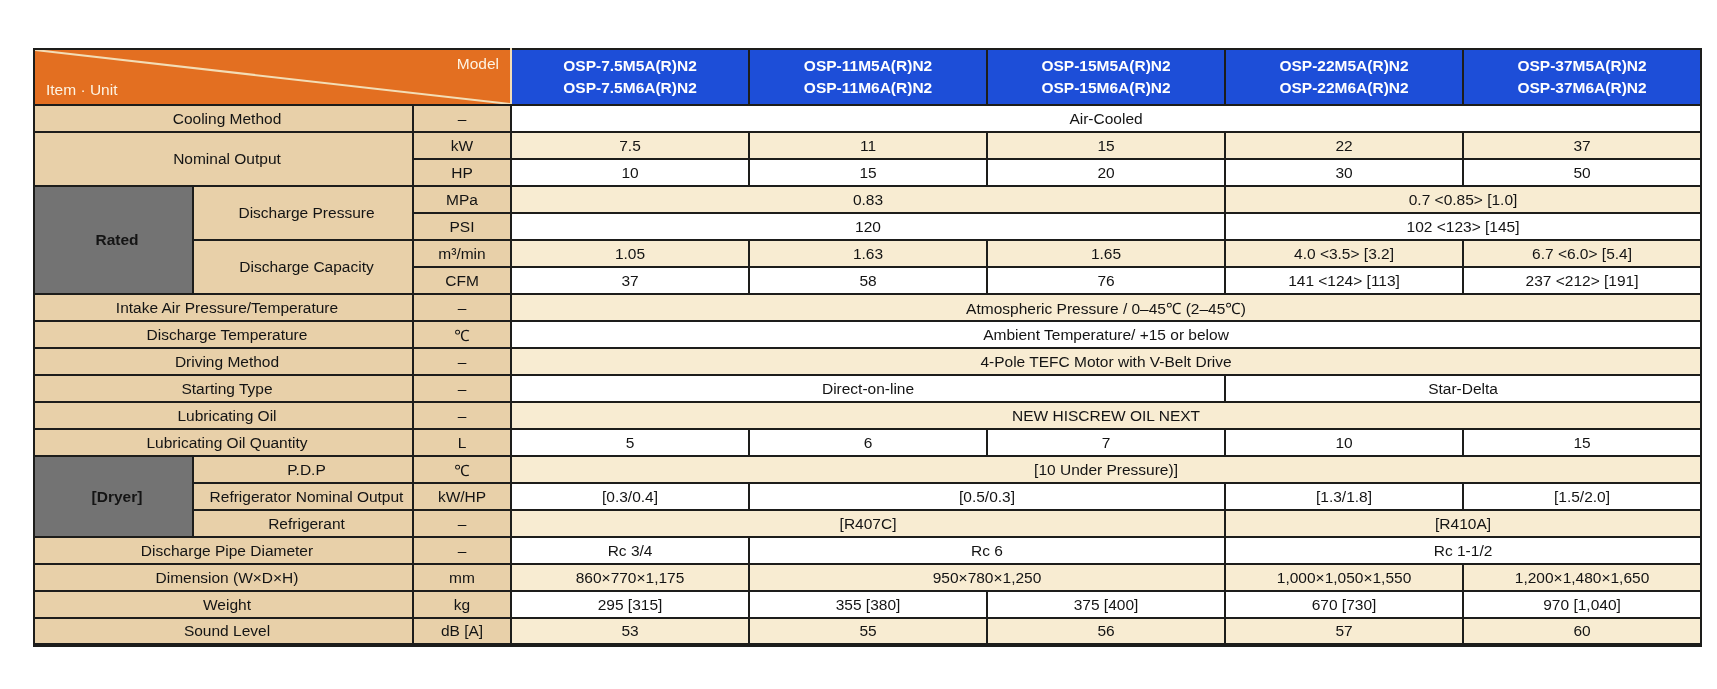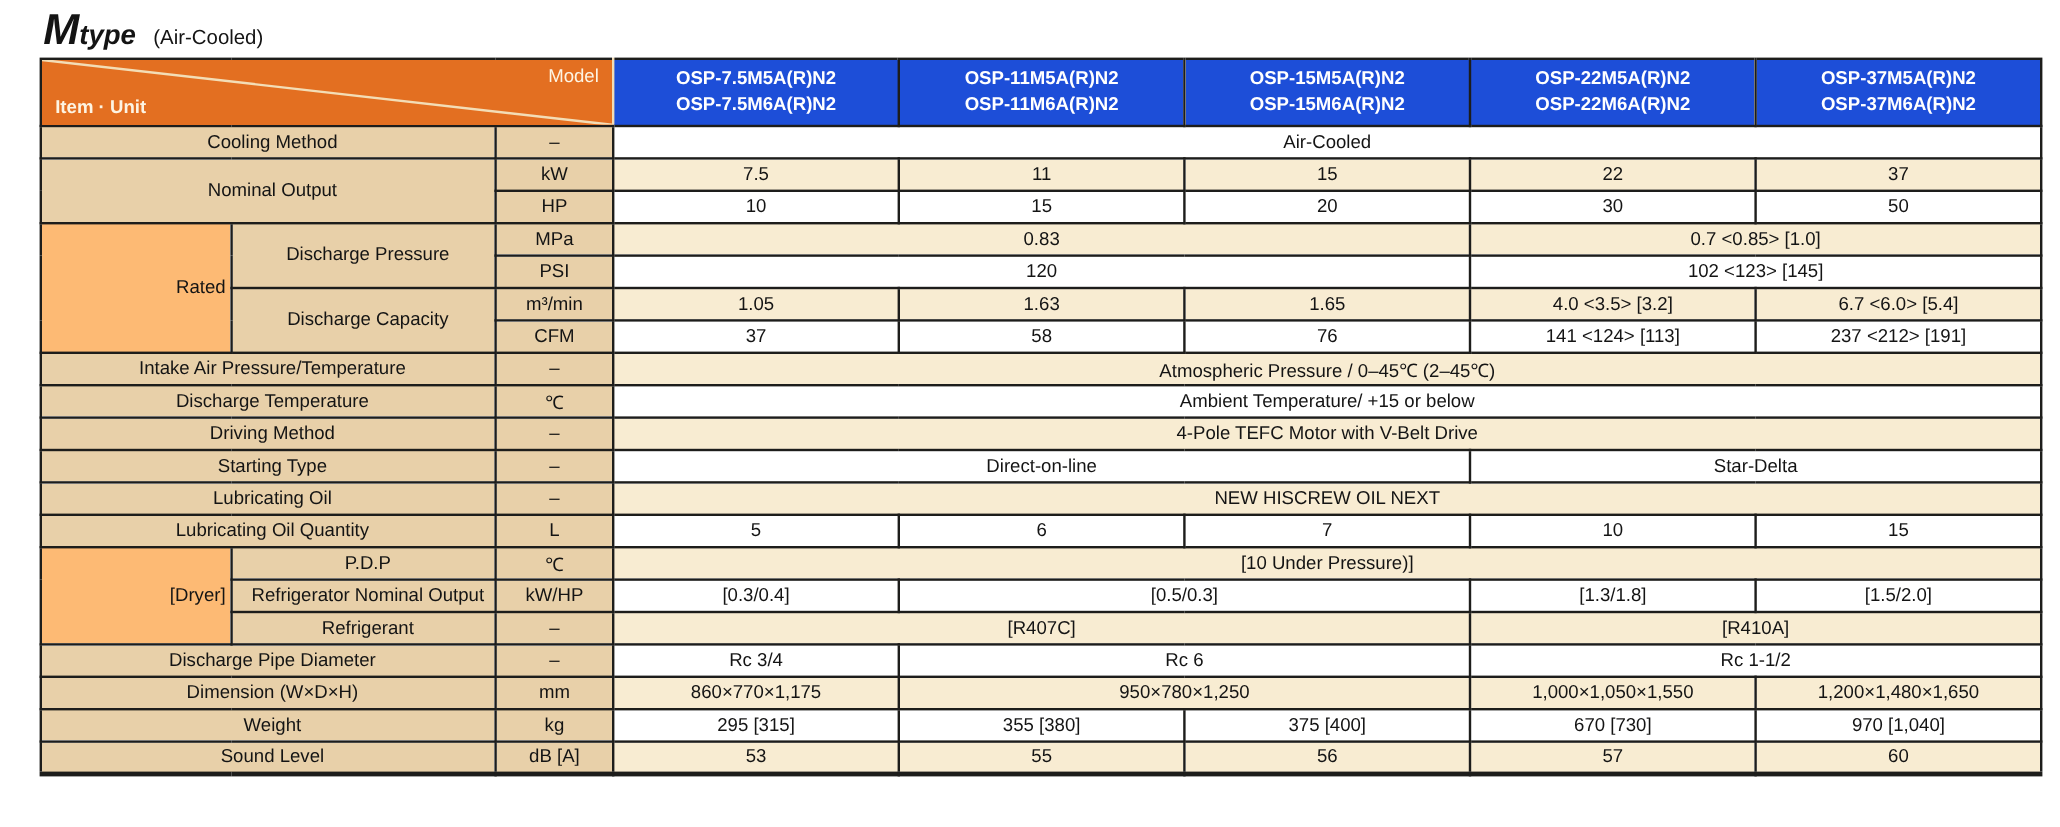--- a/index.html
+++ b/index.html
@@ -16,37 +16,33 @@
     border:2px solid #1d1d1b; border-bottom:4px solid #1d1d1b; }
   th, td { border:2px solid #1d1d1b; font-size:15.5px; text-align:center;
     padding:1px 4px; height:27px; overflow:hidden; white-space:nowrap; }
 
   thead tr { height:56px; }
   th.corner { position:relative; background:#e36f21; border-top:none; border-right:none; padding:0; }
   th.model { background:#1d4ed8; color:#fff; font-weight:bold; border-top:none;
     border-left:2px solid #f3ddb6; border-bottom:2px solid #1d1d1b; line-height:1.45; }
   .diag { position:absolute; left:0; top:0; width:100%; height:100%; }
   .model-lb { position:absolute; top:5px; right:11px; color:#fdf4e3; font-weight:normal; font-size:15.5px;text-align:right; }
-  .iu-lb { position:absolute; bottom:5px; left:11px; color:#fdf4e3; font-weight:bold; font-size:15.5px; }
+  .iu-lb { position:absolute; bottom:5px; left:11px; color:#fdf4e3; font-weight:normal; font-size:15.5px; }
 
   td.lbl  { background:#e8d0a9; text-align:center; padding-left:11px; }
-  td.grp  { background:#fdba74; text-align:right; padding-left:11px; }
+  td.grp  { background:#737373; text-align:center; padding-left:11px;font-weight:bold; }
   td.unit { background:#e8d0a9; }
   tr.cream td.v { background:#f8ecd2; }
   tr.white td.v { background:#ffffff; }
 </style>
 </head>
 <body>
 
 <div class="page">
 
-  <div class="title">
-    <span class="t-m">M</span><span class="t-type">type</span>
-    <span class="t-suffix">(Air-Cooled)</span>
-  </div>
 
   <table class="spec">
     <colgroup>
       <col style="width:159px">
         <col style="width:220px">
         <col style="width:98px">
       <col style="width:238px">
         <col style="width:238px">
         <col style="width:238px">
         <col style="width:238px">

